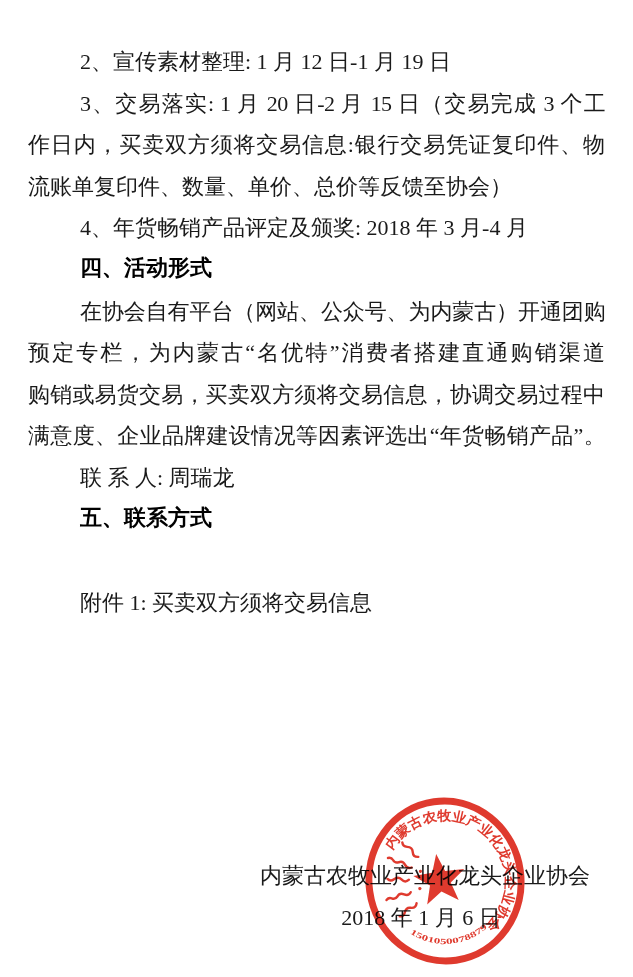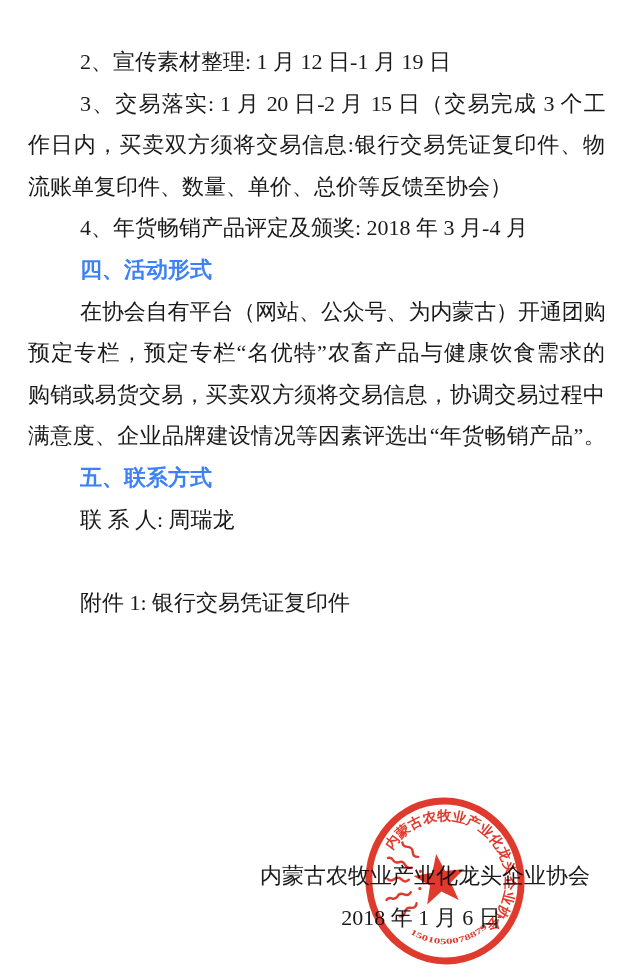--- a/index.html
+++ b/index.html
@@ -14,22 +14,22 @@
   .doc {
     position:absolute; left:28px; top:14px; width:577px;
     font-size:22px;
     margin-top:27px;
   }
   .row { height:41.6px; line-height:41.6px; overflow:hidden; white-space:nowrap; }
   .ind { text-indent:52px; }
   .j   { white-space:normal; text-align:justify; text-align-last:justify; }
   .tight { letter-spacing:-0.7px; }
   .hd {
-    font-family:Liberation Sans, sans-serif;
-    font-weight:bold; color:#3b82f6;
+    font-family:Liberation Mono, monospace;
+    font-weight:bold; color:#000000;
   }
   .sig {
     position:absolute; left:260px; top:855px; width:322px;
     text-align:center; font-size:22px; line-height:42px;
     white-space:nowrap;
   }
   .seal {
     position:absolute; left:356px; top:790px;
     mix-blend-mode:multiply; opacity:0.93;
   }
@@ -44,27 +44,27 @@
 <div class="page">
 
   <div class="doc">
     <div class="row ind">2、宣传素材整理: 1 月 12 日-1 月 19 日</div>
     <div class="row ind j tight">3、交易落实: 1 月 20 日-2 月 15 日（交易完成 3 个工</div>
     <div class="row j">作日内，买卖双方须将交易信息:银行交易凭证复印件、物</div>
     <div class="row">流账单复印件、数量、单价、总价等反馈至协会）</div>
     <div class="row ind">4、年货畅销产品评定及颁奖: 2018 年 3 月-4 月</div>
     <div class="row ind hd">四、活动形式</div>
     <div class="row ind j tight">在协会自有平台（网站、公众号、为内蒙古）开通团购</div>
-    <div class="row j">预定专栏，预定专栏“名优特”农畜产品与健康饮食需求的</div>
+    <div class="row j">预定专栏，为内蒙古“名优特”消费者搭建直通购销渠道</div>
     <div class="row j">购销或易货交易，买卖双方须将交易信息，协调交易过程中</div>
     <div class="row j tight">满意度、企业品牌建设情况等因素评选出“年货畅销产品”。</div>
+    <div class="row ind">联 系 人: 周瑞龙</div>
     <div class="row ind hd">五、联系方式</div>
-    <div class="row ind">联 系 人: 周瑞龙</div>
     <div class="row"></div>
-    <div class="row ind">附件 1: 银行交易凭证复印件</div>
+    <div class="row ind">附件 1: 买卖双方须将交易信息</div>
   </div>
 
   <div class="sig">
     <div>内蒙古农牧业产业化龙头企业协会</div>
     <div>2018 年 1 月 6 日</div>
   </div>
 
   <svg class="seal" width="178" height="184" viewBox="0 0 178 184">
     <g transform="rotate(-8 89 91)">
 

